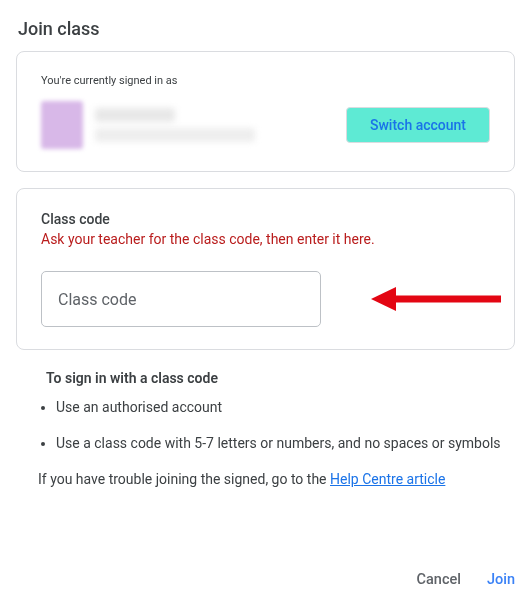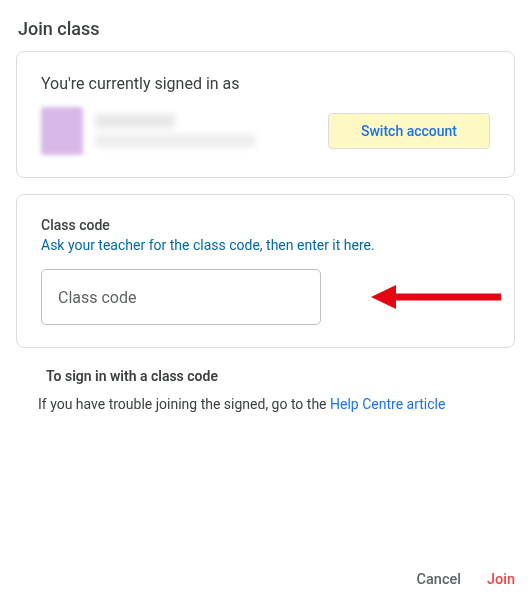--- a/index.html
+++ b/index.html
@@ -17,21 +17,21 @@
     font-weight: 500;
     padding: 18px 35px 12px 18px;
   }
   .card {
     border: 1px solid #dadce0;
     border-radius: 8px;
     margin: 0 16px 16px 16px;
     padding: 22px 24px;
   }
   .signed-in-text {
-    font-size: 16px;
+    font-size: 11px;
     color: #3c4043;
     margin-bottom: 14px;
   }
   .account-row {
     display: flex;
     align-items: center;
     justify-content: space-between;
   }
   .account-info {
     display: flex;
@@ -51,39 +51,39 @@
     gap: 6px;
   }
   .blur-line1 {
     width: 80px; height: 14px; background: #e8e8e8; filter: blur(3px); border-radius: 2px;
   }
   .blur-line2 {
     width: 160px; height: 14px; background: #eeeeee; filter: blur(3px); border-radius: 2px;
   }
   .switch-btn {
     border: 1px solid #dadce0;
-    background: #fef9c3;
+    background: #5eead4;
     color: #1a73e8;
     font-size: 14px;
     font-weight: 500;
-    padding: 9px 32px;
+    padding: 9px 23px;
     border-radius: 4px;
     cursor: pointer;
     font-family: inherit;
   }
   .section-label {
     font-size: 14px;
     font-weight: 500;
     color: #3c4043;
     margin-bottom: 4px;
   }
   .section-desc {
     font-size: 14px;
-    color: #0369a1;
-    margin-bottom: 16px;
+    color: #b91c1c;
+    margin-bottom: 24px;
   }
   .code-input-wrap {
     position: relative;
     display: flex;
     align-items: center;
   }
   .code-input {
     width: 280px;
     height: 56px;
     border: 1px solid #bdc1c6;
@@ -121,20 +121,21 @@
     color: #3c4043;
     margin-bottom: 16px;
     line-height: 1.4;
   }
   .trouble {
     font-size: 14px;
     color: #3c4043;
   }
   .help-link {
     color: #1a73e8;
+    text-decoration: underline;
     cursor: pointer;
   }
   .footer {
     position: absolute;
     bottom: 12px;
     right: 16px;
     display: flex;
     gap: 26px;
     align-items: center;
   }
@@ -144,21 +145,21 @@
     font-size: 14.5px;
     color: #5f6368;
     font-weight: 500;
     cursor: pointer;
     font-family: inherit;
   }
   .join-btn {
     background: none;
     border: none;
     font-size: 14.5px;
-    color: #ef4444;
+    color: #3b82f6;
     font-weight: 500;
     font-family: inherit;
   }
 </style>
 </head>
 <body>
 
 <div class="page-title">Join class</div>
 
 <div class="card">
@@ -182,20 +183,24 @@
     <input class="code-input" type="text" placeholder="Class code" style="">
     <svg class="arrow" width="130" height="30" viewBox="0 0 130 30">
       <line x1="130" y1="15" x2="20" y2="15" stroke="#e30613" stroke-width="7"></line>
       <polygon points="0,15 25,3 25,27" fill="#e30613"></polygon>
     </svg>
   </div>
 </div>
 
 <div class="info-block">
   <div class="info-title">To sign in with a class code</div>
+  <ul class="info-list">
+    <li>Use an authorised account</li>
+    <li>Use a class code with 5-7 letters or numbers, and no spaces or symbols</li>
+  </ul>
   <div class="trouble">
     <span>If you have trouble joining the signed, go to the </span><a class="help-link">Help Centre article</a>
   </div>
 </div>
 
 <div class="footer">
   <button class="cancel-btn">Cancel</button>
   <button class="join-btn">Join</button>
 </div>
 

